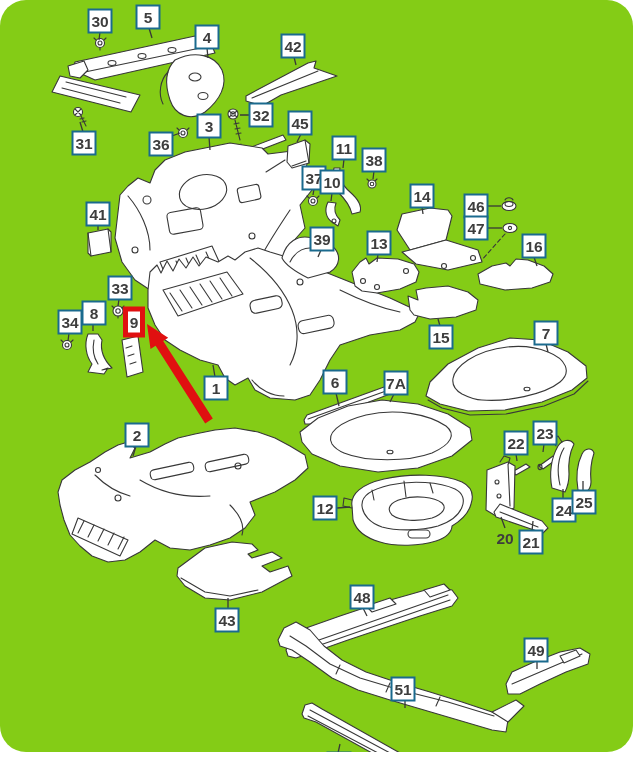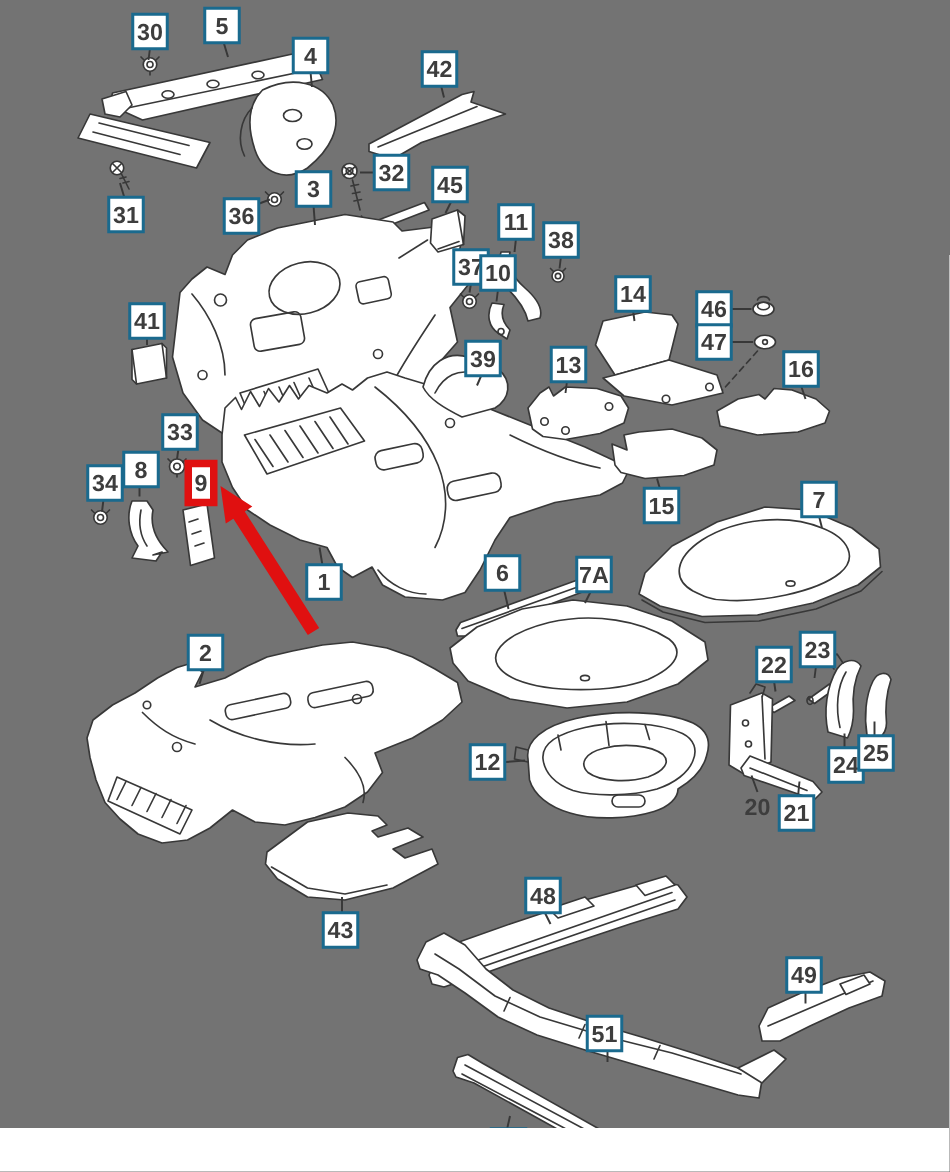--- a/index.html
+++ b/index.html
@@ -1,17 +1,17 @@
 <!DOCTYPE html>
 <html><head>
 <meta charset="utf-8">
 <style>
   html,body{margin:0;padding:0;background:#ffffff;}
-  #stage{position:relative;width:633px;height:752px;background:#737373;overflow:hidden;
-         font-family:"Liberation Sans",sans-serif;}
+  #stage{position:relative;width:633px;height:752px;background:#84cc16;overflow:hidden;
+         font-family:"Liberation Sans",sans-serif;border-radius:26px;}
   svg{display:block;}
   .lbl-text{font-family:"Liberation Sans",sans-serif;font-weight:bold;}
 </style>
 </head>
 <body>
 
 <div id="stage">
 <svg id="diagram-svg" width="633" height="781" viewBox="0 0 633 781">
 
   <g id="linework" stroke="#383838" stroke-width="1.1" fill="none" stroke-linejoin="round" stroke-linecap="round">

